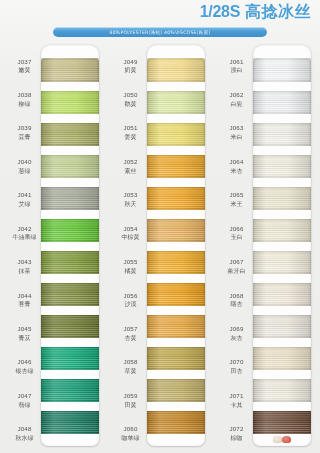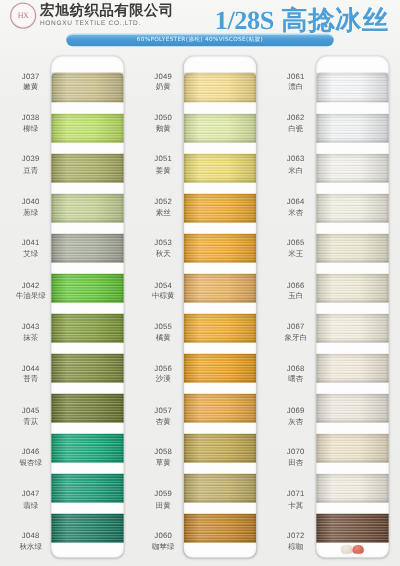--- a/index.html
+++ b/index.html
@@ -36,23 +36,23 @@
   .cn-name{
     font-size:11.5px;font-weight:bold;color:#3a3a3a;letter-spacing:0.4px;
     font-family:"DejaVu Sans",sans-serif;
   }
   .en-name{
     font-size:5.2px;color:#6f6f6f;letter-spacing:0.55px;margin-top:2px;
     font-family:"Liberation Sans",sans-serif;
   }
   .title{
     position:absolute;right:9px;top:2px;
-    font-size:21px;font-weight:bold;color:#4b9fd6;
+    font-size:16px;font-weight:bold;color:#4b9fd6;
     letter-spacing:0.5px;
-    font-family:Liberation Serif, serif;
+    font-family:Liberation Sans, sans-serif;
     text-shadow:0 1px 0 rgba(255,255,255,.7);
     white-space:nowrap;
   }
   .title .spec{letter-spacing:-0.3px;}
 
   
   .band{
     position:absolute;left:53px;top:27px;width:214px;height:10px;
     border-radius:5px;
     background:linear-gradient(180deg,#7cc0e8 0%,#4a9ad4 45%,#3f8fcc 100%);
@@ -150,27 +150,20 @@
     margin-bottom:1px;
   }
   .knot.red{background:radial-gradient(circle at 40% 35%,#e98b7c,#c4503f);}
 </style>
 </head>
 <body>
 
 <div class="card">
 
   <div class="header">
-    <div class="logo-wrap">
-      <div class="logo-mark">HX</div>
-      <div class="logo-text">
-        <div class="cn-name">宏旭纺织品有限公司</div>
-        <div class="en-name">HONGXU TEXTILE CO.,LTD.</div>
-      </div>
-    </div>
     <div class="title">
       <span class="spec">1/28S</span>
       <span>高捻冰丝</span>
     </div>
   </div>
 
   <div class="band">
     <span>60%POLYESTER(涤纶)  40%VISCOSE(粘胶)</span>
   </div>
 

